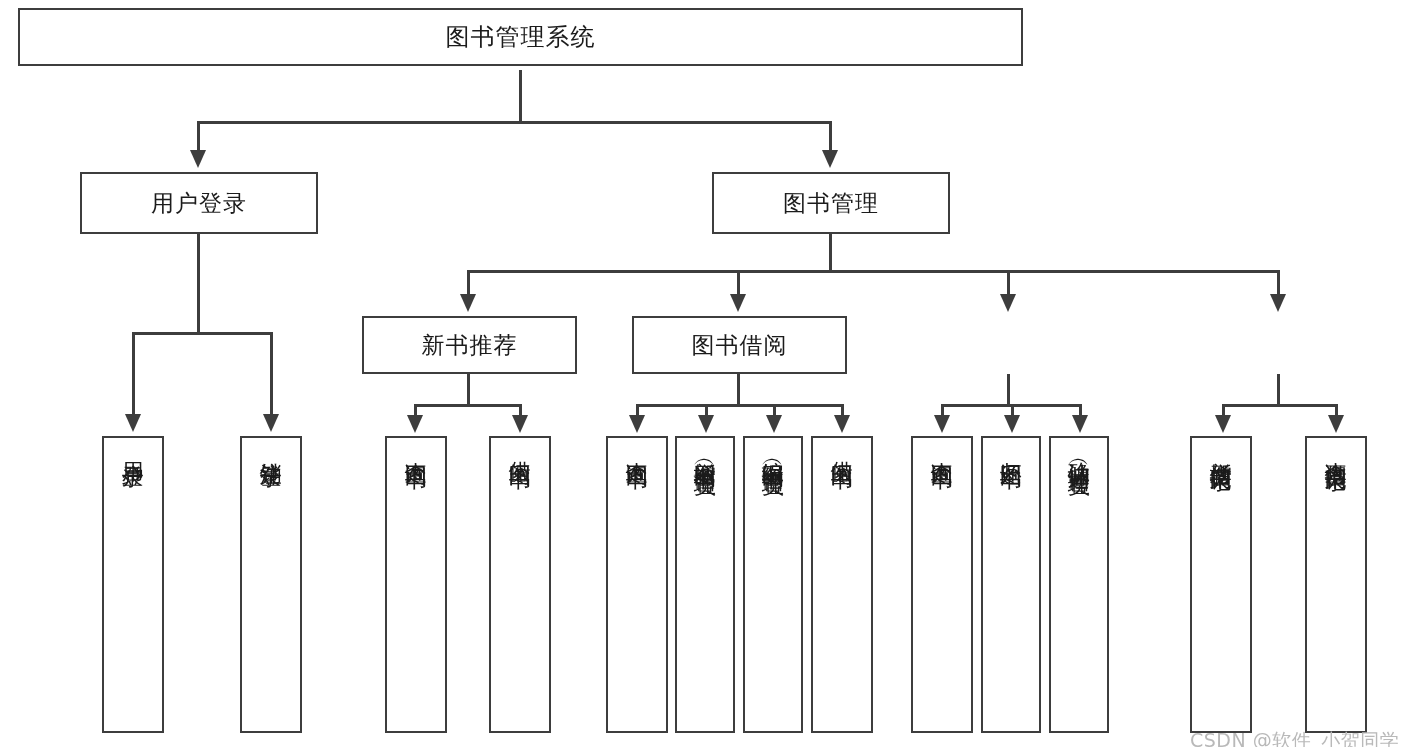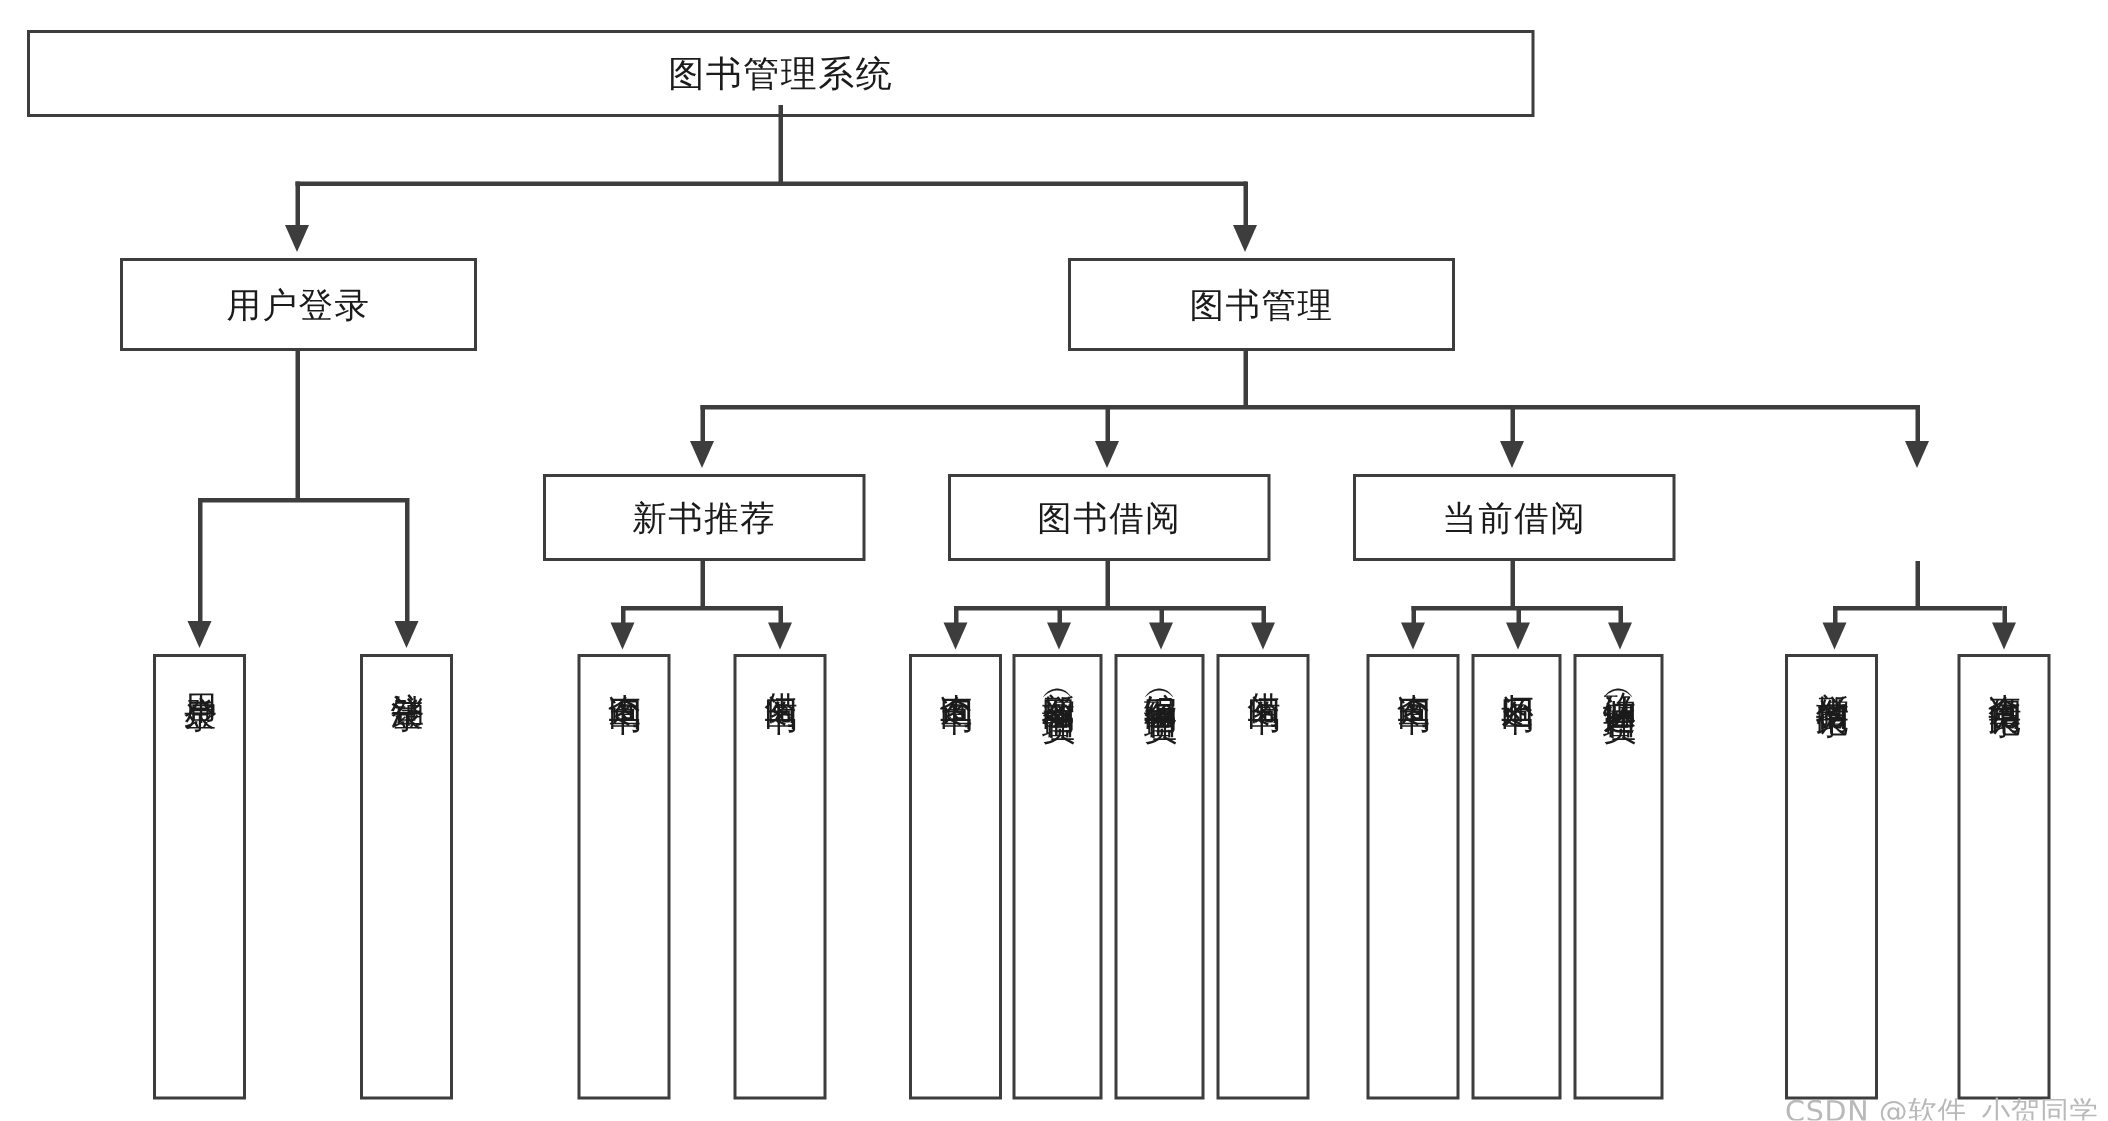--- a/index.html
+++ b/index.html
@@ -61,39 +61,39 @@
     color:#b9b9b9;
     white-space:nowrap;
     letter-spacing:0.5px;
   }
 </style>
 </head>
 <body>
 
 <div id="stage">
 
-  <div class="node root h" style="left:18px;top:20px;width:1005px;height:58px;justify-content:center;">
+  <div class="node root h" style="left:18px;top:8px;width:1005px;height:58px;justify-content:center;">
     <span>图书管理系统</span>
   </div>
 
   <div class="ln lnv" style="left:519px;top:70px;height:53px;"></div>
 
   <div class="ln lnh" style="left:197px;top:121px;width:634px;"></div>
 
   <div class="ln lnv" style="left:197px;top:121px;height:32px;"></div>
   <div class="arrow" style="left:190px;top:150px;"></div>
 
   <div class="ln lnv" style="left:829px;top:121px;height:32px;"></div>
   <div class="arrow" style="left:822px;top:150px;"></div>
 
   <div class="node h" style="left:80px;top:172px;width:238px;height:62px;">
     <span>用户登录</span>
   </div>
 
-  <div class="node h" style="left:712px;top:172px;width:258px;height:62px;">
+  <div class="node h" style="left:712px;top:172px;width:238px;height:62px;">
     <span>图书管理</span>
   </div>
 
   <div class="ln lnv" style="left:197px;top:234px;height:100px;"></div>
   <div class="ln lnh" style="left:132px;top:332px;width:140px;"></div>
   <div class="ln lnv" style="left:132px;top:332px;height:85px;"></div>
   <div class="arrow" style="left:125px;top:414px;"></div>
   <div class="ln lnv" style="left:270px;top:332px;height:85px;"></div>
   <div class="arrow" style="left:263px;top:414px;"></div>
 
@@ -110,23 +110,20 @@
   <div class="arrow" style="left:1000px;top:294px;"></div>
 
   <div class="ln lnv" style="left:1277px;top:270px;height:26px;"></div>
   <div class="arrow" style="left:1270px;top:294px;"></div>
 
   <div class="node h" style="left:632px;top:316px;width:215px;height:58px;">
     <span>图书借阅</span>
   </div>
   <div class="node h" style="left:362px;top:316px;width:215px;height:58px;">
     <span>新书推荐</span>
-  </div>
-  <div class="node h" style="left:902px;top:316px;width:215px;height:58px;">
-    <span>当前借阅</span>
   </div>
 
   <div class="ln lnv" style="left:467px;top:374px;height:32px;"></div>
   <div class="ln lnh" style="left:414px;top:404px;width:107px;"></div>
   <div class="ln lnv" style="left:414px;top:404px;height:14px;"></div>
   <div class="arrow" style="left:407px;top:415px;"></div>
   <div class="ln lnv" style="left:519px;top:404px;height:14px;"></div>
   <div class="arrow" style="left:512px;top:415px;"></div>
 
   <div class="ln lnv" style="left:737px;top:374px;height:32px;"></div>

